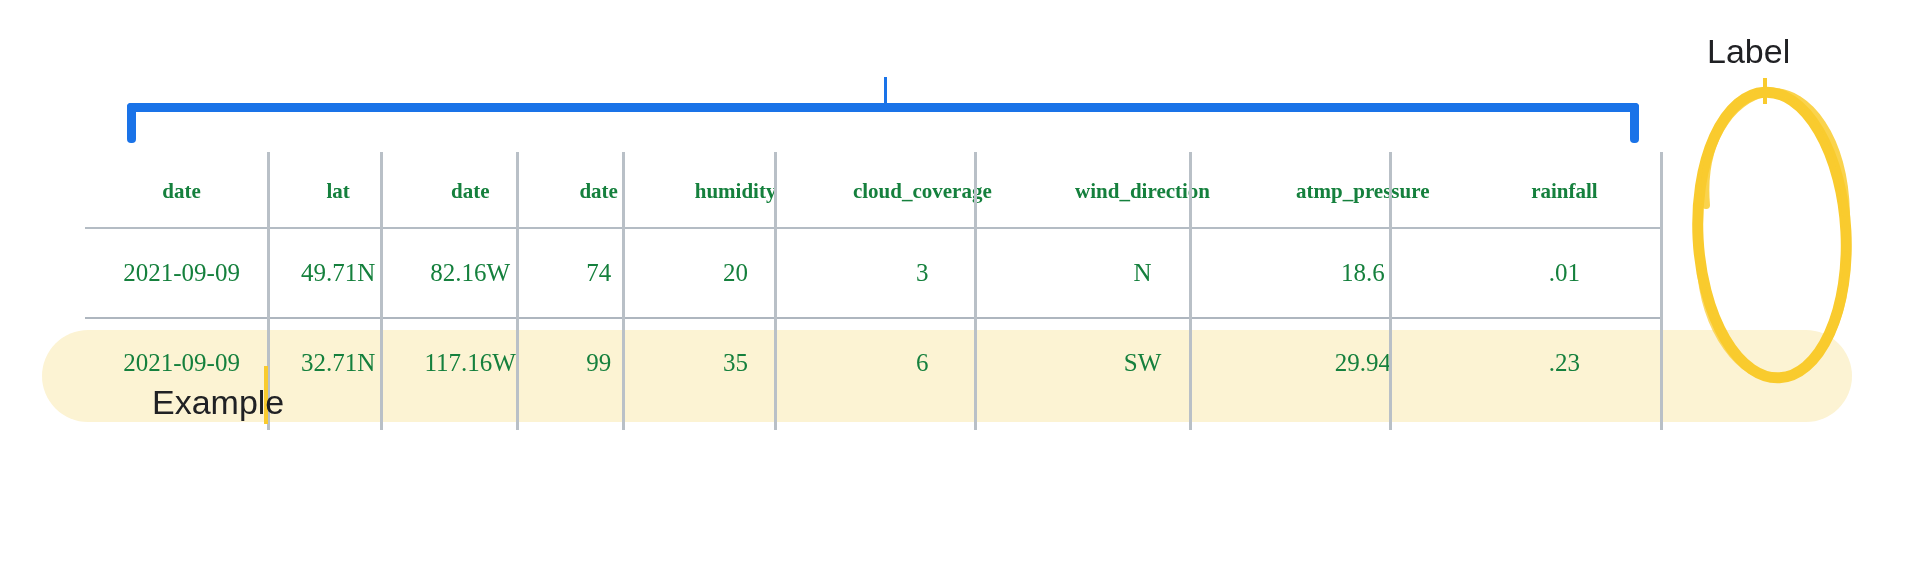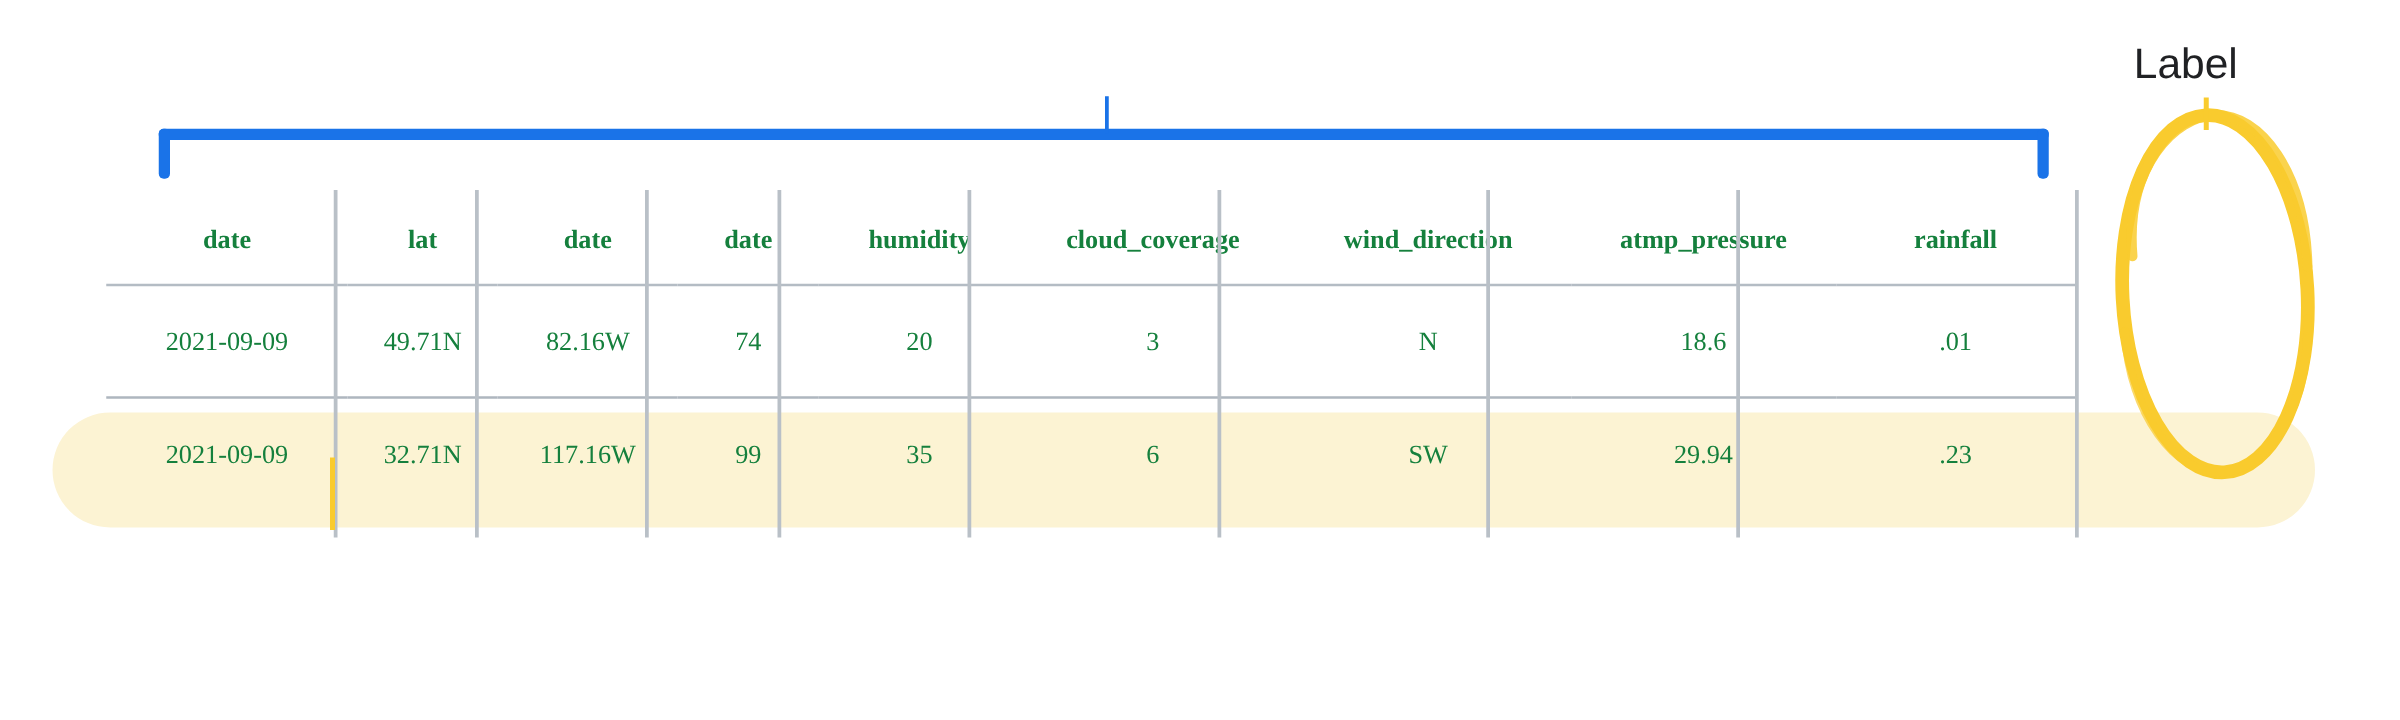--- a/index.html
+++ b/index.html
@@ -54,21 +54,21 @@
     white-space: nowrap;
   }
   table.data-table th {
     font-size: 21px;
     font-weight: bold;
     height: 72px;
     vertical-align: middle;
     border-bottom: 2px solid #b4bcc4;
   }
   table.data-table td {
-    font-size: 21px;
+    font-size: 25px;
     font-weight: normal;
     height: 88px;
     vertical-align: middle;
   }
   tr.row-1 td { border-bottom: 2px solid #aeb6bf; }
 
   
   .vline {
     position: absolute;
     width: 3px;
@@ -237,14 +237,15 @@
     <svg width="168" height="300" viewBox="0 0 168 300" xmlns="http://www.w3.org/2000/svg" aria-hidden="true">
       <ellipse cx="84" cy="150" rx="74" ry="143" fill="none" stroke="#f9cb2e" stroke-width="11" stroke-linecap="round" transform="rotate(-3 84 150)"></ellipse>
       <path d="M 18 120 C 12 48 52 8 84 7 C 120 6 156 52 158 128" fill="none" stroke="#f9cb2e" stroke-width="8" stroke-linecap="round" opacity="0.85"></path>
       <path d="M 158 170 C 160 246 122 292 88 293 C 54 294 16 248 12 180" fill="none" stroke="#f9cb2e" stroke-width="7" stroke-linecap="round" opacity="0.7"></path>
     </svg>
   </div>
   <div class="label-tick-yellow"></div>
   <div class="label-label">Label</div>
 
   <div class="example-tick"></div>
+  <div class="label-example">Example</div>
 
 </div>
 
 </body></html>

